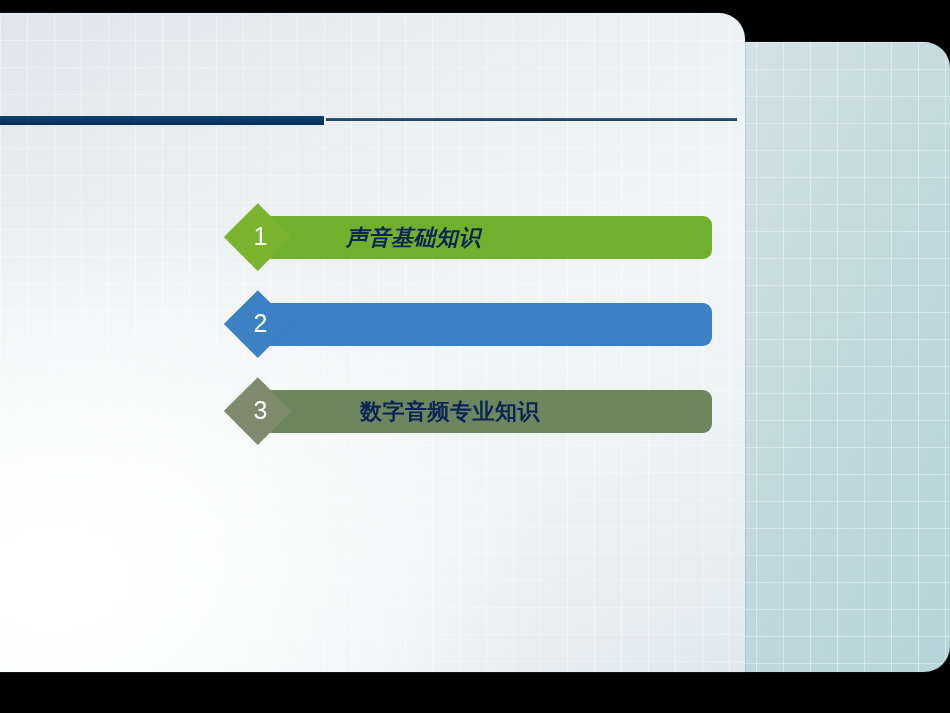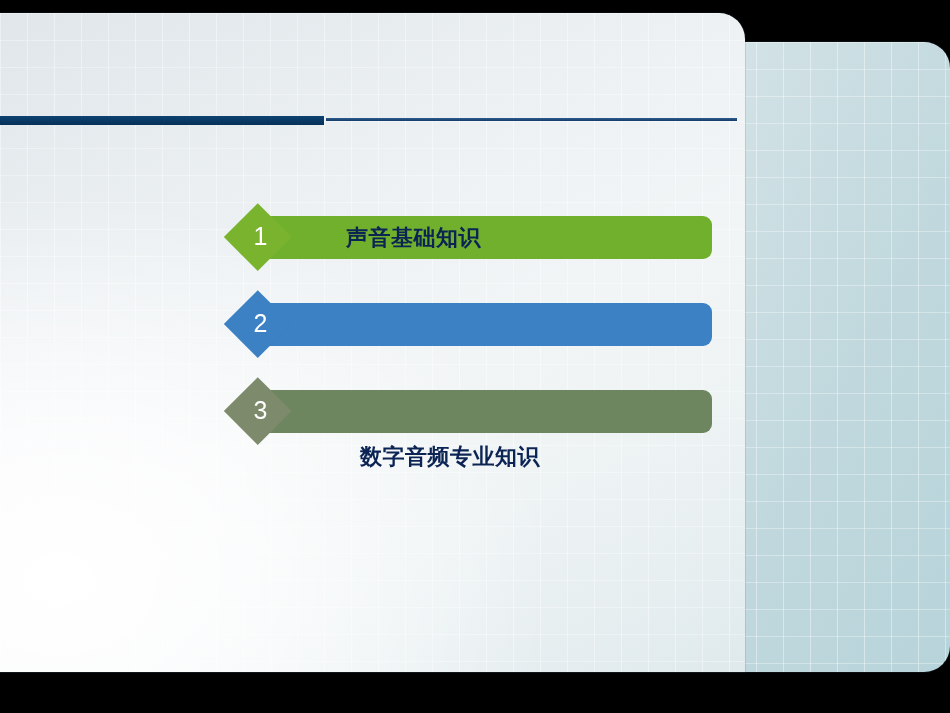--- a/index.html
+++ b/index.html
@@ -219,23 +219,23 @@
     height: 43px;
     display: flex;
     align-items: center;
     color: #0b2454;
     font-size: 22px;
     font-weight: bold;
     letter-spacing: 0.5px;
     white-space: nowrap;
     font-family: "Liberation Sans", "DejaVu Sans", sans-serif;
   }
-  .label-1 { left: 122px; }
+  .label-1 { left: 122px; font-style: italic; }
   .label-2 { left: 134px; }
-  .label-3 { left: 136px; margin-top: 45px; }
+  .label-3 { left: 136px; }
 </style>
 </head>
 <body>
 
 <div class="slide">
 
   <div class="panel panel-right">
     <div class="grid-overlay"></div>
   </div>
 

